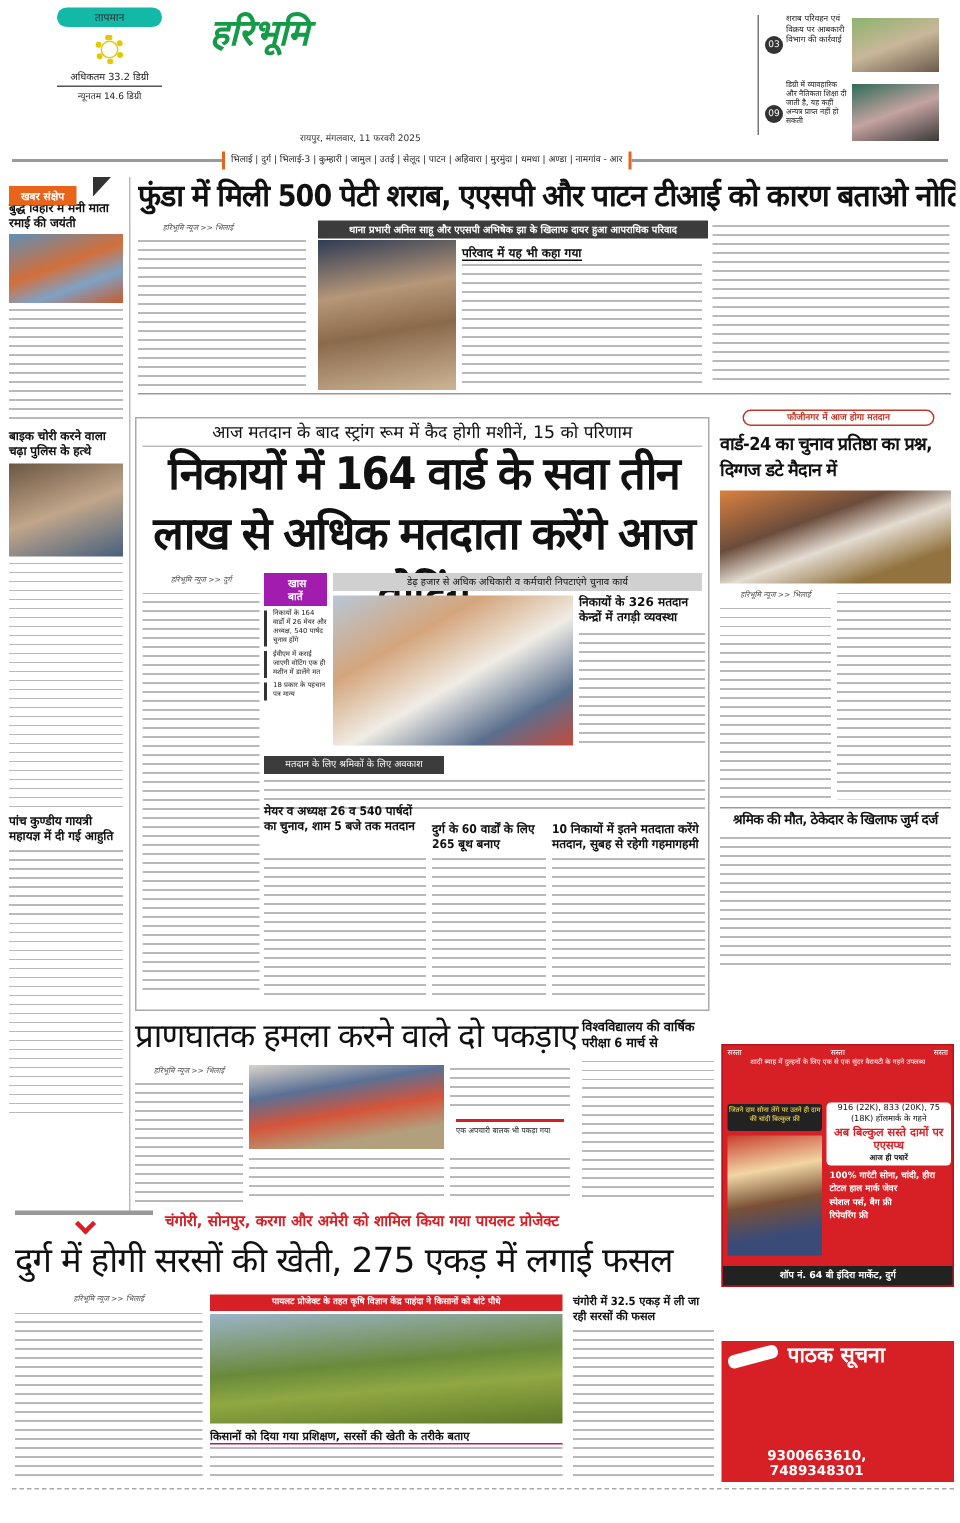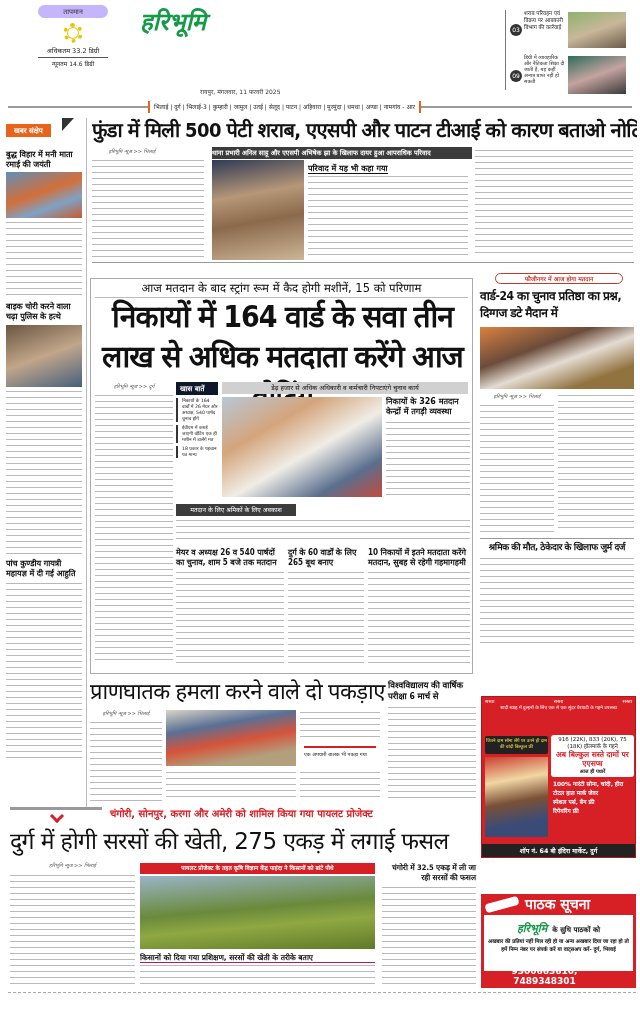--- a/index.html
+++ b/index.html
@@ -11,21 +11,21 @@
 .hl{font-family:"DejaVu Sans Condensed","DejaVu Sans",sans-serif;font-weight:bold;color:#111}
 .by{font-size:5px;color:#555;text-align:center;font-style:italic}
 .vr{background:#bbb;width:1px}
 .hr{background:#999;height:1px}
 </style>
 </head>
 <body>
 
 <div class="abs" style="left:0;top:0;width:640px;height:102px">
  <div class="abs" style="left:38px;top:5px;width:70px;text-align:center">
-  <div style="background:#c4b5fd;border-radius:7px;font-size:7px;padding:2px 0;color:#333">तापमान</div>
+  <div style="background:#14b8a6;border-radius:7px;font-size:7px;padding:2px 0;color:#333">तापमान</div>
   <div style="width:20px;height:20px;margin:5px auto 3px;border-radius:50%;background:#fff;border:4px dotted #e7c800;box-shadow:0 0 0 1px #e7c800 inset"></div>
   <div style="font-size:6.5px;color:#222">अधिकतम 33.2 डिग्री</div>
   <div style="height:1px;background:#555;margin:2px 0"></div>
   <div style="font-size:6px;color:#222">न्यूनतम 14.6 डिग्री</div>
  </div>
  <div class="abs" style="left:140px;top:4px;font-size:24px;font-weight:bold;color:#159a48;font-style:italic">हरिभूमि</div>
  <div class="abs" style="left:200px;top:88px;font-size:6px;color:#333">रायपुर, मंगलवार, 11 फरवरी 2025</div>
  <div class="abs" style="left:505px;top:10px;width:135px;height:80px;border-left:1px solid #777">
   <div style="position:absolute;left:4px;top:0;width:130px;height:40px">
    <div style="position:absolute;left:0;top:14px;width:12px;height:12px;border-radius:50%;background:#333;color:#fff;font-size:6px;text-align:center;line-height:12px">03</div>
@@ -43,59 +43,59 @@
 <div class="abs" style="left:8px;top:101px;width:624px;height:12px">
  <div style="position:absolute;left:0;top:5px;width:624px;height:2px;background:#9a9a9a"></div>
  <div style="position:absolute;left:140px;top:0;padding:0 4px;background:#fff;border-left:2px solid #e8641b;border-right:2px solid #e8641b;font-size:6px;line-height:12px;color:#222;white-space:nowrap">भिलाई | दुर्ग | भिलाई-3 | कुम्हारी | जामुल | उतई | सेलूद | पाटन | अहिवारा | मुरमुंदा | धमधा | अण्डा | नामगांव - आर</div>
 </div>
 
 <div class="abs" style="left:6px;top:118px;width:76px;height:690px">
  <div style="height:13px;position:relative">
   <span style="background:#e8641b;color:#fff;font-size:7px;font-weight:bold;padding:2px 8px;display:inline-block">खबर संक्षेप</span>
   <span style="position:absolute;left:56px;top:0;border-left:12px solid #333;border-bottom:13px solid transparent"></span>
  </div>
- <div class="hl" style="font-size:8px;line-height:10px;margin-top:19px">बुद्ध विहार में मनी माता रमाई की जयंती</div>
+ <div class="hl" style="font-size:8px;line-height:10px;margin-top:3px">बुद्ध विहार में मनी माता रमाई की जयंती</div>
  <div class="photo" style="height:46px;margin-top:2px;background:linear-gradient(160deg,#5f8fb8,#d26f3a 45%,#7fa2c4 70%,#c65b2e)"></div>
  <div class="txt lines" style="height:80px;margin-top:2px"></div>
  <div class="hl" style="font-size:8px;line-height:10px;margin-top:2px">बाइक चोरी करने वाला चढ़ा पुलिस के हत्थे</div>
  <div class="photo" style="height:62px;margin-top:3px;background:linear-gradient(160deg,#6a5642,#c1a68a 50%,#46607e)"></div>
  <div class="txt lines" style="height:168px;margin-top:2px"></div>
  <div class="hl" style="font-size:8px;line-height:10px;margin-top:2px">पांच कुण्डीय गायत्री महायज्ञ में दी गई आहुति</div>
  <div class="txt lines" style="height:180px;margin-top:2px"></div>
 </div>
 <div class="abs vr" style="left:86px;top:118px;height:690px"></div>
 
 <div class="abs hl" style="left:92px;top:117px;width:545px;font-size:20px;line-height:26px;letter-spacing:-0.6px;white-space:nowrap;overflow:hidden">फुंडा में मिली 500 पेटी शराब, एएसपी और पाटन टीआई को कारण बताओ नोटिस</div>
 <div class="abs by" style="left:92px;top:148px;width:80px">हरिभूमि न्यूज &gt;&gt; भिलाई</div>
 <div class="abs txt lines" style="left:92px;top:158px;width:112px;height:100px"></div>
-<div class="abs" style="left:212px;top:147px;width:260px;height:12px;background:#3c3c3c;color:#fff;font-size:6.5px;line-height:12px;font-weight:bold;white-space:nowrap;overflow:hidden">थाना प्रभारी अनिल साहू और एएसपी अभिषेक झा के खिलाफ दायर हुआ आपराधिक परिवाद</div>
+<div class="abs" style="left:212px;top:147px;width:260px;height:12px;background:#3c3c3c;color:#fff;font-size:6.5px;line-height:12px;text-align:center;font-weight:bold;white-space:nowrap;overflow:hidden">थाना प्रभारी अनिल साहू और एएसपी अभिषेक झा के खिलाफ दायर हुआ आपराधिक परिवाद</div>
 <div class="abs photo" style="left:212px;top:160px;width:92px;height:100px;background:linear-gradient(170deg,#2f3b55,#b69778 35%,#8b6a4c 60%,#cdb596)"></div>
 <div class="abs" style="left:308px;top:162px;font-size:8px;font-weight:bold;color:#111;border-bottom:1px solid #111">परिवाद में यह भी कहा गया</div>
 <div class="abs txt lines" style="left:308px;top:174px;width:160px;height:84px"></div>
 <div class="abs txt lines" style="left:475px;top:148px;width:158px;height:110px"></div>
 <div class="abs hr" style="left:92px;top:262px;width:542px"></div>
 
 <div class="abs" style="left:90px;top:278px;width:383px;height:396px;border:1px solid #aaa"></div>
 <div class="abs" style="left:95px;top:280px;width:373px;font-size:11.5px;text-align:center;color:#111;border-bottom:1px solid #bbb;padding-bottom:2px;white-space:nowrap">आज मतदान के बाद स्ट्रांग रूम में कैद होगी मशीनें, 15 को परिणाम</div>
 <div class="abs hl" style="left:95px;top:297px;width:375px;font-size:30px;line-height:40px;letter-spacing:-1px;text-align:center">निकायों में 164 वार्ड के सवा तीन लाख से अधिक मतदाता करेंगे आज वोटिंग</div>
 <div class="abs by" style="left:95px;top:383px;width:78px">हरिभूमि न्यूज &gt;&gt; दुर्ग</div>
 <div class="abs txt lines" style="left:95px;top:393px;width:78px;height:270px"></div>
 <div class="abs" style="left:176px;top:382px;width:42px;height:110px">
- <div style="background:#0f172a;color:#fff;font-size:7px;font-weight:bold;padding:2px 4px">खास बातें</div>
+ <div style="background:#a21caf;color:#fff;font-size:7px;font-weight:bold;padding:2px 16px">खास बातें</div>
  <div style="font-size:4.6px;line-height:6px;margin-top:3px;padding-left:4px;border-left:2px solid #333">निकायों के 164 वार्डों में 26 मेयर और अध्यक्ष, 540 पार्षद चुनाव होंगे</div>
  <div style="font-size:4.6px;line-height:6px;margin-top:3px;padding-left:4px;border-left:2px solid #333">ईवीएम में कराई जाएगी वोटिंग एक ही मशीन में डालेंगे मत</div>
  <div style="font-size:4.6px;line-height:6px;margin-top:3px;padding-left:4px;border-left:2px solid #333">18 प्रकार के पहचान पत्र मान्य</div>
 </div>
 <div class="abs" style="left:222px;top:382px;width:246px;height:12px;background:#d0d0d0;font-size:6.5px;line-height:12px;text-align:center;color:#111;white-space:nowrap;overflow:hidden">डेढ़ हजार से अधिक अधिकारी व कर्मचारी निपटाएंगे चुनाव कार्य</div>
 <div class="abs photo" style="left:222px;top:397px;width:160px;height:100px;background:linear-gradient(150deg,#b8c7d6,#d4a57c 30%,#f0ede6 55%,#5a6f8e 80%,#c44a3a)"></div>
 <div class="abs" style="left:386px;top:397px;width:84px;font-size:8px;line-height:10px;font-weight:bold;color:#111">निकायों के 326 मतदान केन्द्रों में तगड़ी व्यवस्था</div>
 <div class="abs txt lines" style="left:386px;top:420px;width:84px;height:80px"></div>
 <div class="abs" style="left:176px;top:504px;width:120px;height:12px;background:#3c3c3c;color:#fff;font-size:6.3px;line-height:12px;text-align:center">मतदान के लिए श्रमिकों के लिए अवकाश</div>
 <div class="abs txt lines" style="left:176px;top:518px;width:294px;height:26px"></div>
-<div class="abs hl" style="left:176px;top:548px;width:108px;font-size:8px;line-height:10px">मेयर व अध्यक्ष 26 व 540 पार्षदों का चुनाव, शाम 5 बजे तक मतदान</div>
+<div class="abs hl" style="left:176px;top:536px;width:108px;font-size:8px;line-height:10px">मेयर व अध्यक्ष 26 व 540 पार्षदों का चुनाव, शाम 5 बजे तक मतदान</div>
 <div class="abs txt lines" style="left:176px;top:570px;width:108px;height:94px"></div>
 <div class="abs hl" style="left:288px;top:548px;width:76px;font-size:8px;line-height:10px">दुर्ग के 60 वार्डों के लिए 265 बूथ बनाए</div>
 <div class="abs txt lines" style="left:288px;top:570px;width:76px;height:94px"></div>
 <div class="abs hl" style="left:368px;top:548px;width:102px;font-size:8px;line-height:10px">10 निकायों में इतने मतदाता करेंगे मतदान, सुबह से रहेगी गहमागहमी</div>
 <div class="abs txt lines" style="left:368px;top:570px;width:102px;height:94px"></div>
 
 <div class="abs" style="left:495px;top:273px;width:128px;height:11px;border:1px solid #c0392b;border-radius:6px;font-size:6px;line-height:10px;text-align:center;color:#c0392b;font-weight:bold">फौजीनगर में आज होगा मतदान</div>
 <div class="abs hl" style="left:480px;top:288px;width:154px;font-size:12px;line-height:17px;letter-spacing:-0.4px">वार्ड-24 का चुनाव प्रतिष्ठा का प्रश्न, दिग्गज डटे मैदान में</div>
 <div class="abs photo" style="left:480px;top:327px;width:154px;height:62px;background:linear-gradient(160deg,#d9813f,#6b4c3b 35%,#e4dcd2 55%,#92733f 80%)"></div>
 <div class="abs by" style="left:480px;top:393px;width:74px">हरिभूमि न्यूज &gt;&gt; भिलाई</div>
@@ -136,33 +136,28 @@
   <div>टोटल हाल मार्क जेवर</div>
   <div>स्पेशल पर्स, बैग फ्री</div>
   <div>रिपेयरिंग फ्री</div>
  </div>
  <div style="position:absolute;left:0;bottom:0;width:153px;height:13px;background:#222;color:#fff;font-size:6.3px;line-height:13px;text-align:center;font-weight:bold">शॉप नं. 64 बी इंदिरा मार्केट, दुर्ग</div>
 </div>
 
 <div class="abs" style="left:481px;top:894px;width:155px;height:94px;background:#d71f26">
  <div style="position:absolute;left:4px;top:6px;width:34px;height:9px;background:#fff;border-radius:4px;transform:rotate(-15deg)"></div>
  <div style="position:absolute;left:44px;top:1px;font-size:14px;font-weight:bold;color:#fff;line-height:18px">पाठक सूचना</div>
- <div style="position:absolute;left:3px;top:21px;width:149px;height:56px;background:#fff;text-align:center;padding-top:2px">
-  <span style="font-size:11px;font-weight:bold;color:#159a48;font-style:italic">हरिभूमि</span>
-  <span style="font-size:7px;font-weight:bold;color:#111">के सुधि पाठकों को</span>
-  <div style="font-size:5.3px;line-height:8px;color:#111;font-weight:bold;padding:1px 2px 0">अखबार की प्रतियां नहीं मिल रही हो या अन्य अखबार दिया जा रहा हो तो हमें निम्न नंबर पर संपर्क करें या वाट्सअप करें- दुर्ग, भिलाई</div>
- </div>
  <div style="position:absolute;left:0;bottom:2px;width:127px;font-size:9px;font-weight:bold;color:#fff;text-align:center">9300663610, 7489348301</div>
 </div>
 
 <div class="abs hr" style="left:10px;top:807px;width:92px;background:#999;height:3px"></div>
 <div class="abs" style="left:52px;top:811px;width:10px;height:10px;border-right:3px solid #d71f26;border-bottom:3px solid #d71f26;transform:rotate(45deg)"></div>
 <div class="abs" style="left:110px;top:806px;width:370px;font-size:10px;color:#d71f26;font-weight:bold;white-space:nowrap">चंगोरी, सोनपुर, करगा और अमेरी को शामिल किया गया पायलट प्रोजेक्ट</div>
 <div class="abs" style="left:10px;top:825px;width:470px;font-size:23px;line-height:32px;color:#111;letter-spacing:-0.6px;white-space:nowrap">दुर्ग में होगी सरसों की खेती, 275 एकड़ में लगाई फसल</div>
 <div class="abs by" style="left:10px;top:862px;width:125px">हरिभूमि न्यूज &gt;&gt; भिलाई</div>
 <div class="abs txt lines" style="left:10px;top:873px;width:125px;height:112px"></div>
 <div class="abs" style="left:140px;top:863px;width:235px;height:11px;background:#d71f26;color:#fff;font-size:5.8px;line-height:11px;text-align:center;font-weight:bold;white-space:nowrap;overflow:hidden">पायलट प्रोजेक्ट के तहत कृषि विज्ञान केंद्र पाहंदा ने किसानों को बांटे पौधे</div>
 <div class="abs photo" style="left:140px;top:876px;width:235px;height:73px;background:linear-gradient(175deg,#9ab4c8,#6a8a3b 45%,#8fa842 65%,#5f7a2a)"></div>
 <div class="abs" style="left:140px;top:952px;width:235px;font-size:7.5px;font-weight:bold;color:#111;border-bottom:2px solid #be185d;white-space:nowrap;overflow:hidden">किसानों को दिया गया प्रशिक्षण, सरसों की खेती के तरीके बताए</div>
 <div class="abs txt lines" style="left:140px;top:963px;width:235px;height:24px"></div>
-<div class="abs hl" style="left:382px;top:863px;width:94px;font-size:7.5px;line-height:10px;text-align:right">चंगोरी में 32.5 एकड़ में ली जा रही सरसों की फसल</div>
+<div class="abs hl" style="left:382px;top:863px;width:94px;font-size:7.5px;line-height:10px;text-align:left">चंगोरी में 32.5 एकड़ में ली जा रही सरसों की फसल</div>
 <div class="abs txt lines" style="left:382px;top:885px;width:94px;height:102px"></div>
 <div class="abs" style="left:8px;top:992px;width:628px;border-top:1px dashed #aaa"></div>
 
 </body></html>

